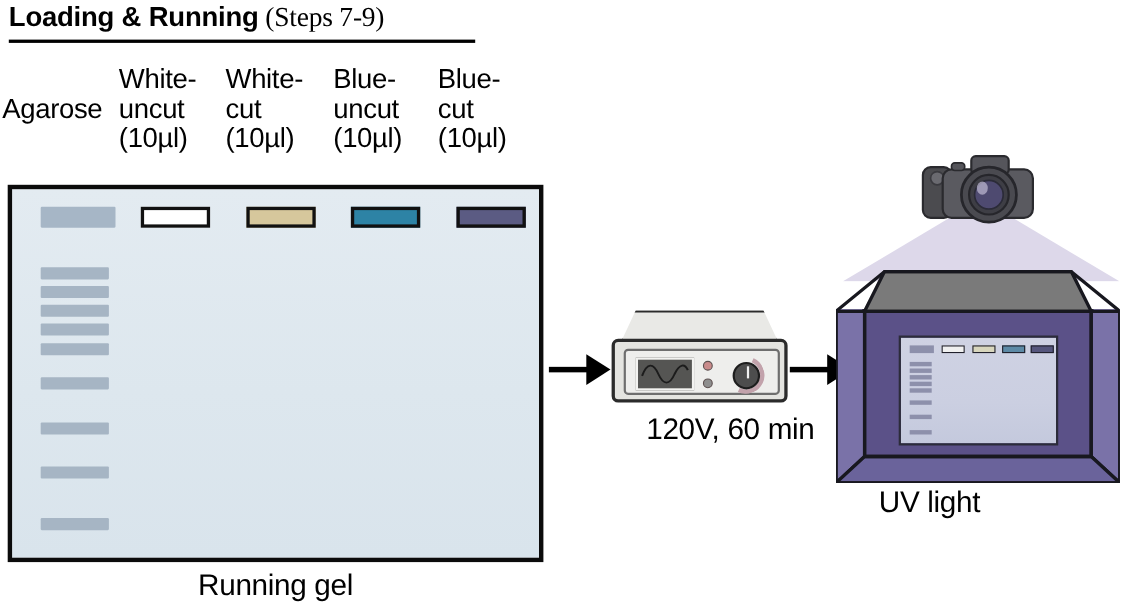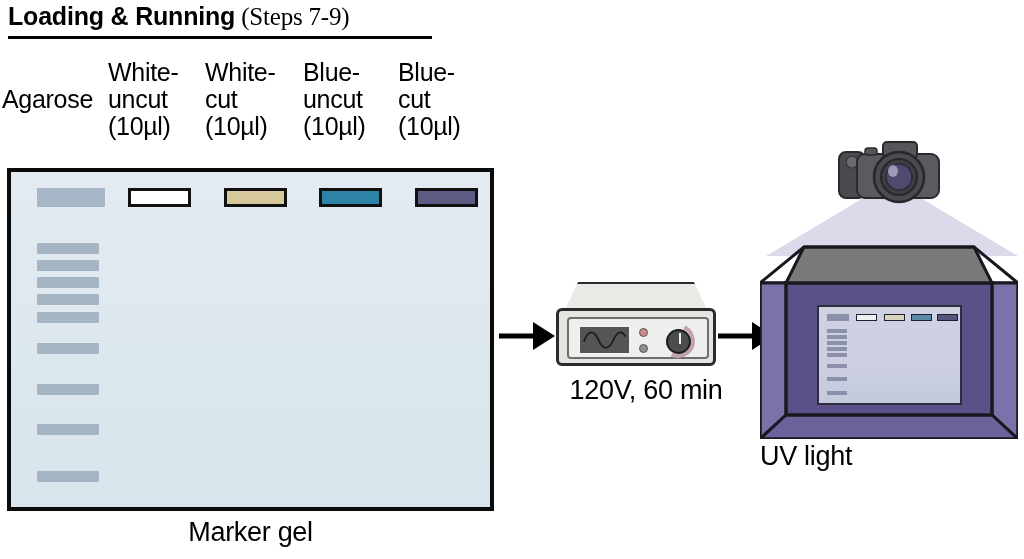--- a/index.html
+++ b/index.html
@@ -152,21 +152,21 @@
     width: 25px; height: 25px; border-radius: 50%;
     background: #4d4d4d;
     border: 2px solid #1d1d1d;
     box-sizing: border-box;
   }
   #ps-knob-pointer {
     position: absolute; left: 11px; top: 2px;
     width: 2px; height: 11px; background: #f0f0f0;
   }
   #ps-caption {
-    position: absolute; left: 540px; top: 375px;
+    position: absolute; left: 558px; top: 375px;
     width: 212px; text-align: center;
     font-size: 27px; letter-spacing: -0.3px;
   }
 
   
   #light-cone {
     position: absolute; left: 766px; top: 196px;
     width: 252px; height: 60px;
     background: #ddd8ea;
     clip-path: polygon(40% 0%, 60% 0%, 100% 100%, 0% 100%);
@@ -208,22 +208,22 @@
   }
   .mini-marker-well {
     position: absolute; height: 7px;
     background: #8d90ab;
   }
   .mini-band {
     position: absolute;
     background: #8d90ab;
   }
   #uv-caption {
-    position: absolute; left: 760px; top: 441px;
-    width: 258px; 
+    position: absolute; left: 716px; top: 441px;
+    width: 258px; text-align: center;
     font-size: 27px; letter-spacing: -0.3px;
   }
 </style>
 </head>
 <body>
 
 <div class="stage">
 
   <div id="title-block">
     <span class="t-bold">Loading &amp; Running</span><span class="t-reg"> (Steps 7-9)</span>
@@ -269,21 +269,21 @@
         <div class="band" style="left: 26px; top: 88px; width: 62px; height: 11px; background: rgb(166, 181, 196);"></div>
         <div class="band" style="left: 26px; top: 105px; width: 62px; height: 11px; background: rgb(166, 181, 196);"></div>
         <div class="band" style="left: 26px; top: 122px; width: 62px; height: 11px; background: rgb(166, 181, 196);"></div>
         <div class="band" style="left: 26px; top: 140px; width: 62px; height: 11px; background: rgb(166, 181, 196);"></div>
         <div class="band" style="left: 26px; top: 171px; width: 62px; height: 11px; background: rgb(166, 181, 196);"></div>
         <div class="band" style="left: 26px; top: 212px; width: 62px; height: 11px; background: rgb(166, 181, 196);"></div>
         <div class="band" style="left: 26px; top: 252px; width: 62px; height: 11px; background: rgb(166, 181, 196);"></div>
         <div class="band" style="left: 26px; top: 299px; width: 62px; height: 11px; background: rgb(166, 181, 196);"></div>
       </div>
   </div>
-  <div id="gel-caption">Marker gel</div>
+  <div id="gel-caption">Running gel</div>
 
   <div class="arrow" id="arrow-1" style="left:499px; top:322px; width:56px; height:28px;">
     <div class="shaft" style="width:36px;"></div>
     <div class="head"></div>
   </div>
 
   <div id="power-supply">
     <div id="ps-top"></div>
     <div id="ps-body">
       <div id="ps-panel">

